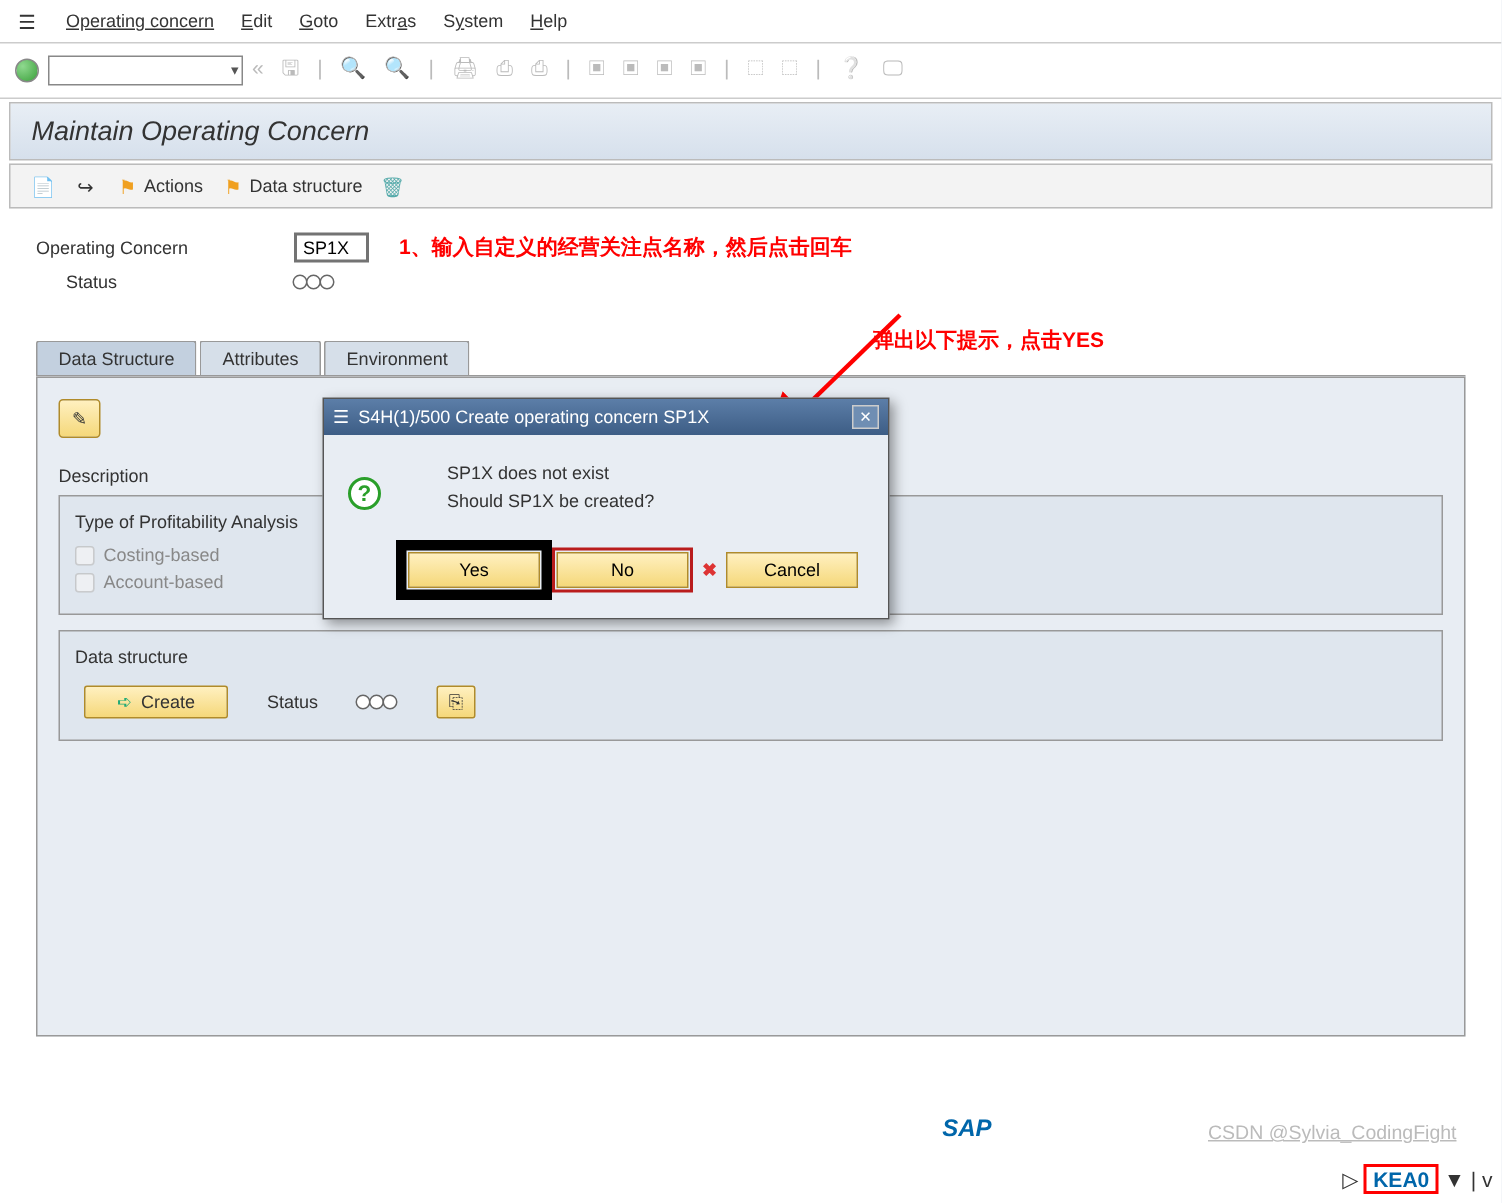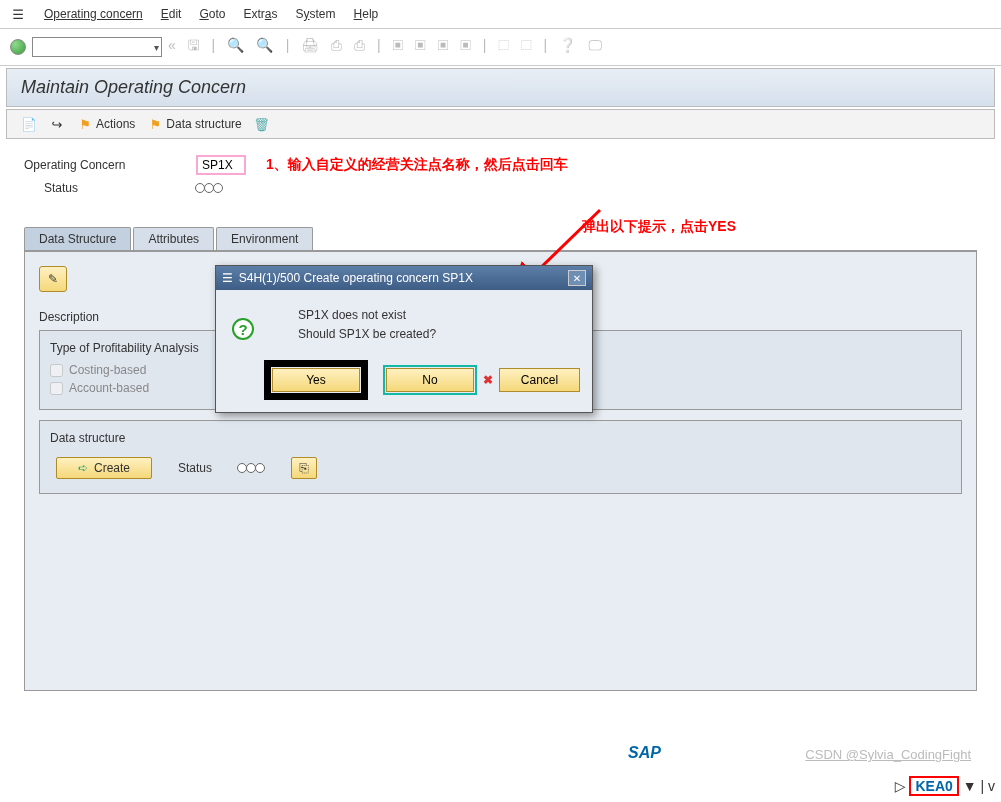--- a/index.html
+++ b/index.html
@@ -13,21 +13,21 @@
   .combo::after { content:"▾"; color:#555; font-size:10px; }
   .tb-icons { color:#bbb; font-size:14px; letter-spacing:4px; }
   .title-bar { background: linear-gradient(#e8eef5,#d6e0ec); padding: 8px 14px; border:1px solid #bbb; margin: 2px 6px; font-style: italic; font-weight: normal; font-size: 18px; color: #333; }
   .action-bar { display:flex; gap:12px; padding:6px 14px; background:#f3f3f3; border:1px solid #bbb; margin:0 6px 10px 6px; align-items:center; font-size:12px; }
   .act { display:flex; align-items:center; gap:3px; cursor:pointer; }
   .sap-icon { width:16px; height:16px; display:inline-flex; align-items:center; justify-content:center; font-size:13px; }
   .yellow { color:#f0a020; }
   .form-area { padding: 6px 24px; }
   .row { display:flex; align-items:center; gap:12px; margin-bottom:6px; font-size:12px; }
   .fld-label { width: 160px; }
-  .fld-input { width: 50px; height:20px; border:2px solid #f9a8d4; background:#fff; text-align:left; padding:2px 4px; font-size:12px; }
+  .fld-input { width: 50px; height:20px; border:2px solid #737373; background:#fff; text-align:left; padding:2px 4px; font-size:12px; }
   .status-dots { display:inline-flex; gap:-1px; }
   .status-dots span { width:10px; height:10px; border-radius:50%; border:1px solid #666; margin-left:-1px; background:#fff; }
   .anno1 { color:red; font-weight:bold; font-size:14px; margin-left:8px; }
   .anno2 { position:absolute; left:582px; top:218px; color:red; font-weight:bold; font-size:14px;text-align:center; }
   .arrow { position:absolute; left:520px; top:200px; pointer-events:none; }
   .tabstrip { margin: 20px 24px 0 24px; display:flex; border-bottom: 1px solid #999; }
   .tab { padding:4px 14px; border:1px solid #999; border-bottom:none; background:#d6dfe9; margin-right:2px; font-size:12px; cursor:pointer; border-radius:2px 2px 0 0; }
   .tab.active { background:#c3d0df; font-weight: normal; }
   .tab-panel { margin: 0 24px; border:1px solid #999; padding:14px; background:#e8edf3; min-height: 440px; }
   .wand-btn { width:28px; height:26px; border:1px solid #b08b2a; background:linear-gradient(#fff0c0,#f5d87a); border-radius:3px; display:flex; align-items:center; justify-content:center; cursor:pointer; }
@@ -43,21 +43,21 @@
   .dialog { position:absolute; left:215px; top:265px; width:378px; background:#e8edf3; border:1px solid #555; box-shadow: 3px 3px 8px rgba(0,0,0,.4); }
   .dlg-title { background:linear-gradient(#5c7ea8,#3d5d85); color:#fff; font-size:12px; padding:4px 6px; display:flex; align-items:center; justify-content:space-between; }
   .dlg-title-left { display:flex; gap:6px; align-items:center; }
   .dlg-close { width:18px; height:16px; background:#6f8eb3; color:#fff; border:1px solid #ccc; display:flex; align-items:center; justify-content:center; font-size:10px; cursor:pointer; }
   .dlg-body { display:flex; gap:12px; padding:16px 16px 8px 16px; }
   .q-icon { width:22px; height:22px; border-radius:50%; background:#fff; border:2px solid #2a9f2a; color:#2a9f2a; font-weight:bold; display:flex; align-items:center; justify-content:center; font-size:15px; margin-top:12px; }
   .dlg-text { font-size:12px; line-height:1.6;margin-left:32px; }
   .dlg-buttons { display:flex; gap:0; padding:8px 12px 12px 48px; align-items:center; }
   .dlg-btn { width:88px; height:24px; border:1px solid #b08b2a; background:linear-gradient(#fff0c0,#f5d87a); font-size:12px; cursor:pointer; }
   .yes-box { border:7px solid #000000; padding:1px; display:inline-flex; }
-  .noborder { border:2px solid #14b8a6; padding:1px; display:inline-flex;margin-left:15px; }
+  .noborder { border:2px solid #b91c1c; padding:1px; display:inline-flex; }
   .x-red { color:#d33; font-weight:bold; margin:0 6px; }
 
   .sap-logo { position:absolute; right:340px; bottom:40px; font-weight:bold; font-style:italic; color:#06a; font-size:16px; }
   .watermark { position:absolute; right:30px; bottom:40px; color:#bbb; font-size:13px;text-decoration:underline; }
   .statusbar { position:absolute; right:6px; bottom:6px; font-size:14px; }
   .statusbar .kea { border:2px solid red; padding:0 4px; display:inline-block; font-weight:bold; color:#06a; }
 </style>
 </head>
 <body>
 

